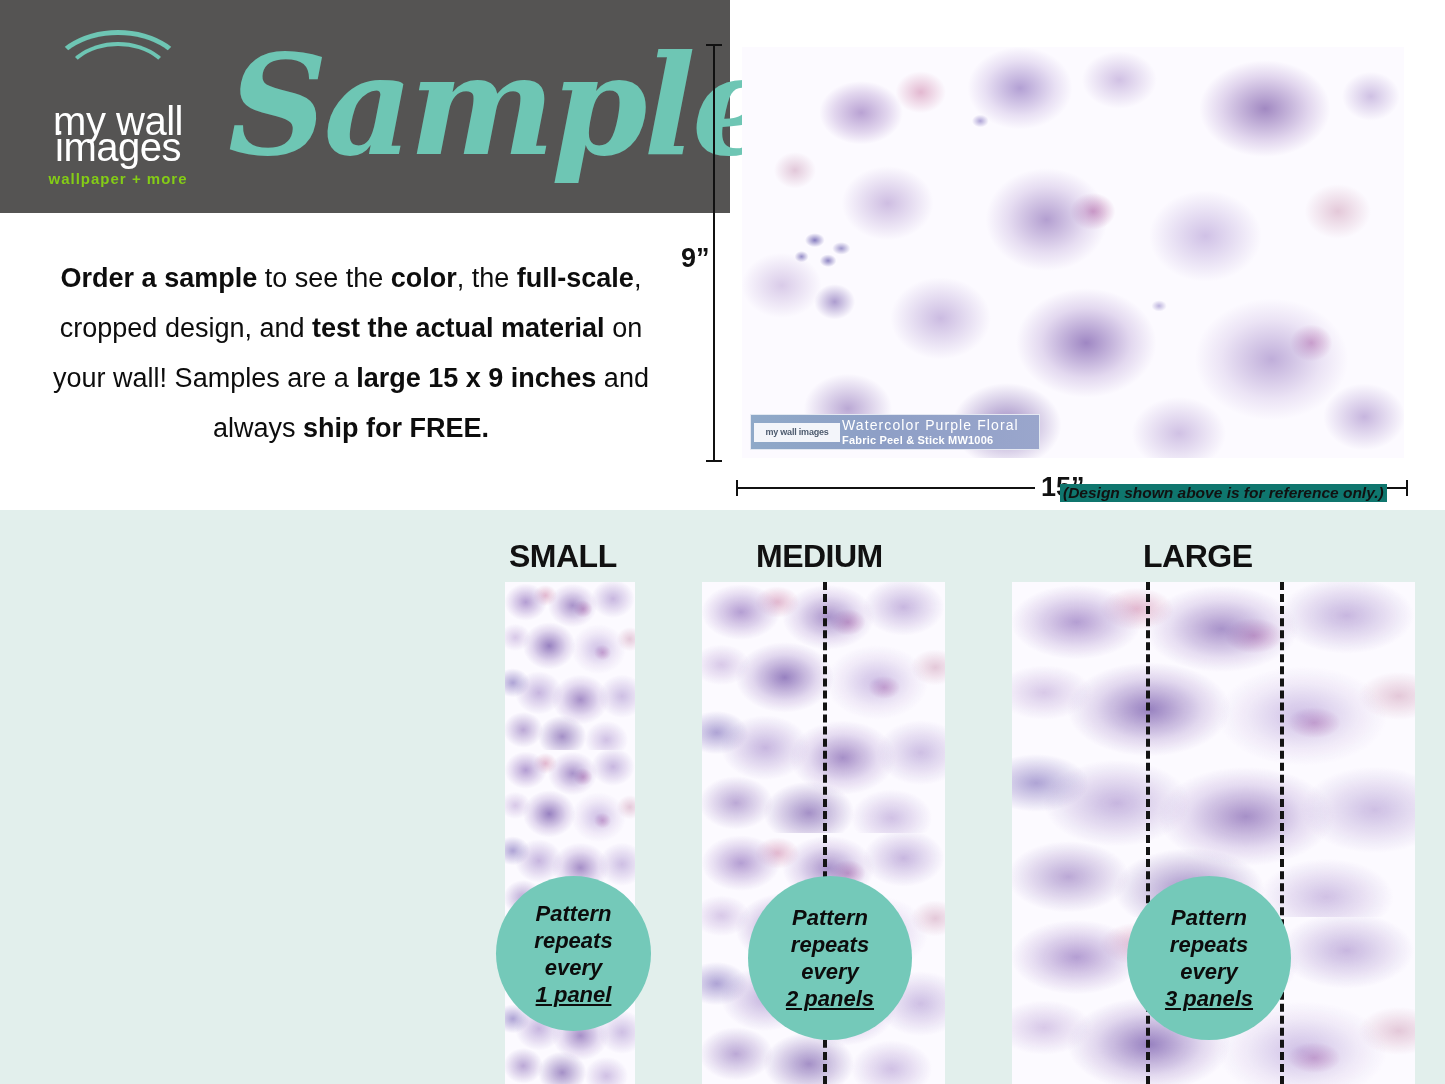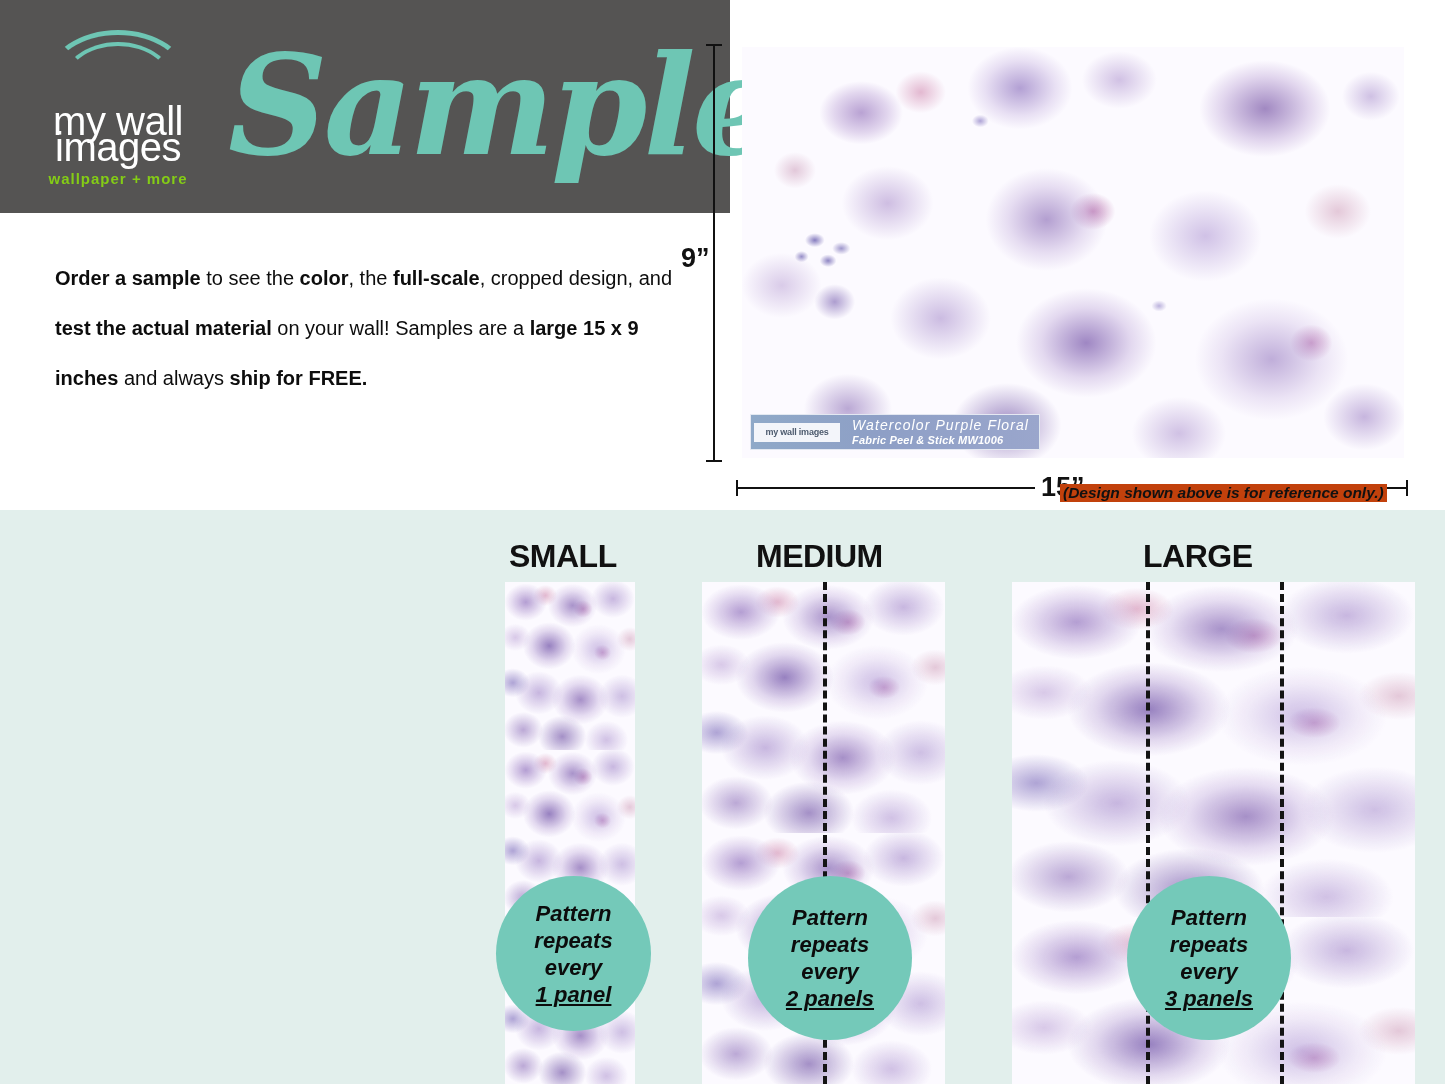--- a/index.html
+++ b/index.html
@@ -50,25 +50,26 @@
     color: #6ec6b4;
     font-family: "DejaVu Serif", serif;
     font-style: italic; font-weight: bold;
     font-size: 138px; line-height: 196px;
     letter-spacing: -4px;
     white-space: nowrap;
   }
 
   
   .copy-block {
-    position: absolute; left: 55px; top: 253px;
+    position: absolute; left: 41px; top: 253px;
     width: 620px;
-    font-size: 20px; line-height: 50px;
+    font-size: 27px; line-height: 50px;
     color: #0d0d0d;
     font-weight: 300;
+    text-align: center;
   }
   .copy-block b { font-weight: 700; }
 
   
   .sample-img-wrap {
     position: absolute; left: 742px; top: 47px;
     width: 662px; height: 411px;
     overflow: hidden;
     background: #fdfbfe;
   }
@@ -116,21 +117,21 @@
     border: 1px solid rgba(255,255,255,.75);
     display: flex; align-items: center;
   }
   .sample-tag-logo {
     width: 86px; height: 19px; margin-left: 3px;
     background: #f3f5fa;
     display: flex; align-items: center; justify-content: center;
     color: #4d5b6e; font-size: 9px; font-weight: 700;
     letter-spacing: -.2px;
   }
-  .sample-tag-text { margin-left: 12px; color: #ffffff; font-style: italic; }
+  .sample-tag-text { margin-left: 2px; color: #ffffff; }
   .sample-tag-name { font-size: 14px; letter-spacing: 1.1px; line-height: 15px; }
   .sample-tag-sub { font-size: 11px; font-weight: 700; line-height: 14px; letter-spacing: .2px; }
 
   
   .dim-v {
     position: absolute; left: 713px; top: 44px;
     width: 2px; height: 418px; background: #111;
   }
   .dim-v::before, .dim-v::after {
     content: ""; position: absolute; left: -7px;
@@ -153,21 +154,21 @@
   .dim-h::before { left: 0; }
   .dim-h::after { right: 0; }
   .dim-h-label {
     position: absolute; left: 1035px; top: 472px;
     padding: 0 6px; background: #fff;
     font-size: 27px; font-weight: 700; color: #111;
   }
   .ref-note {
     position: absolute; left: 1060px; top: 484px;
     font-size: 15.5px; font-style: italic; font-weight: 700;
-    color: #111; background: #c2410c; padding: 0 3px;
+    color: #111; background: #0f766e; padding: 0 3px;
   }
 
   
   .mint-section {
     position: absolute; left: 0; top: 510px;
     width: 1445px; height: 574px;
     background: #e2efec;
   }
 
   

